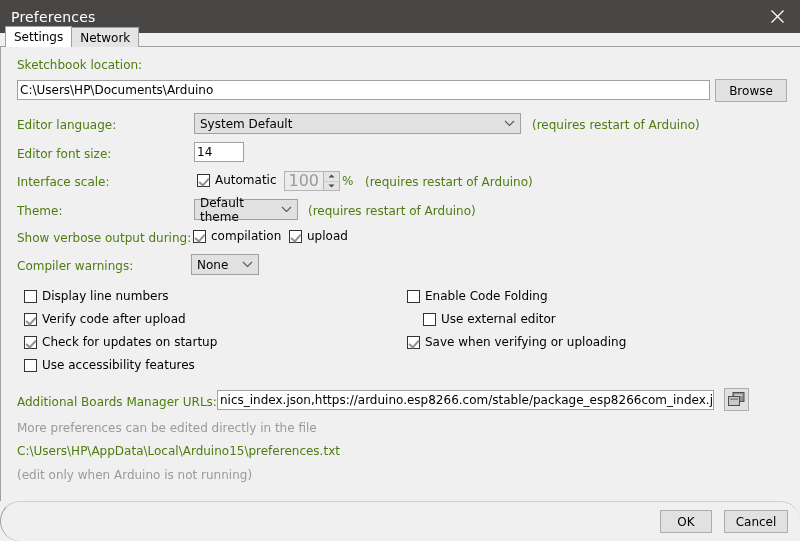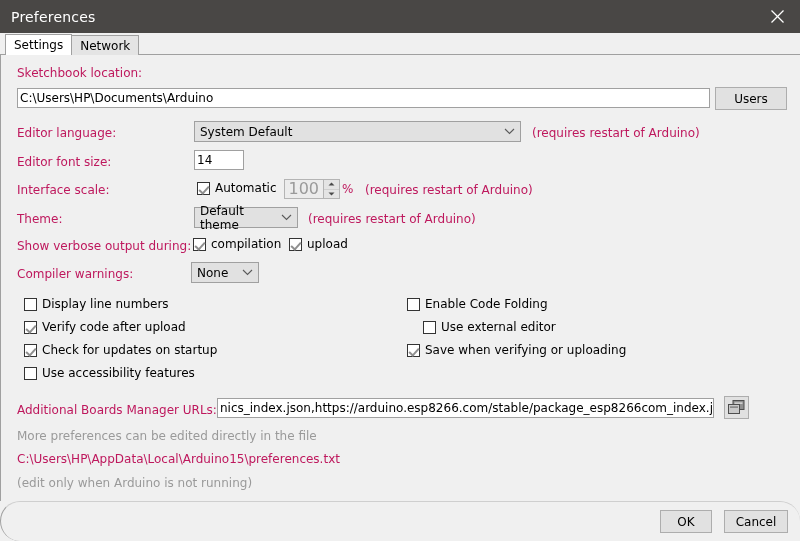--- a/index.html
+++ b/index.html
@@ -43,21 +43,21 @@
     width: 46px;
     height: 33px;
     display: flex;
     align-items: center;
     justify-content: center;
     cursor: pointer;
   }
   .close-btn svg { display: block; }
   
   .tabstrip {
-    height: 22px;
+    height: 14px;
     background: #f0f0f0;
     display: flex;
     align-items: flex-end;
     padding-left: 5px;
     position: relative;
     flex: none;
   }
   .tabstrip:after {
     content: "";
     position: absolute;
@@ -99,21 +99,21 @@
     padding: 0;
     box-sizing: border-box;
   }
   .row {
     position: absolute;
     display: flex;
     align-items: center;
   }
   .lbl {
     font-size: 12px;
-    color: #be185d;
+    color: #4d7c0f;
     white-space: nowrap;
   }
   .lbl.dim { color: #9a9a9a; }
   
   .textfield {
     background: #ffffff;
     border: 1px solid #a0a0a0;
     height: 20px;
     font-family: "DejaVu Sans", "Liberation Sans", sans-serif;
     font-size: 12px;
@@ -279,21 +279,21 @@
 
     <div class="row" style="left:16px; top:11px;">
       <span class="lbl">Sketchbook location:</span>
     </div>
 
     <div class="row" style="left:16px; top:33px;">
       <div class="textfield" style="width:693px;">C:\Users\HP\Documents\Arduino</div>
     </div>
     <div class="row" style="left:714px; top:32px;">
       <div class="btn" style="width:72px;">
-        <span>Users</span>
+        <span>Browse</span>
       </div>
     </div>
 
     <div class="row" style="left:16px; top:71px;">
       <span class="lbl">Editor language:</span>
     </div>
     <div class="row" style="left:193px; top:66px;">
       <div class="combo" style="width:327px;">
         <span>System Default</span>
         <svg class="chev" width="11" height="7" viewBox="0 0 11 7">

